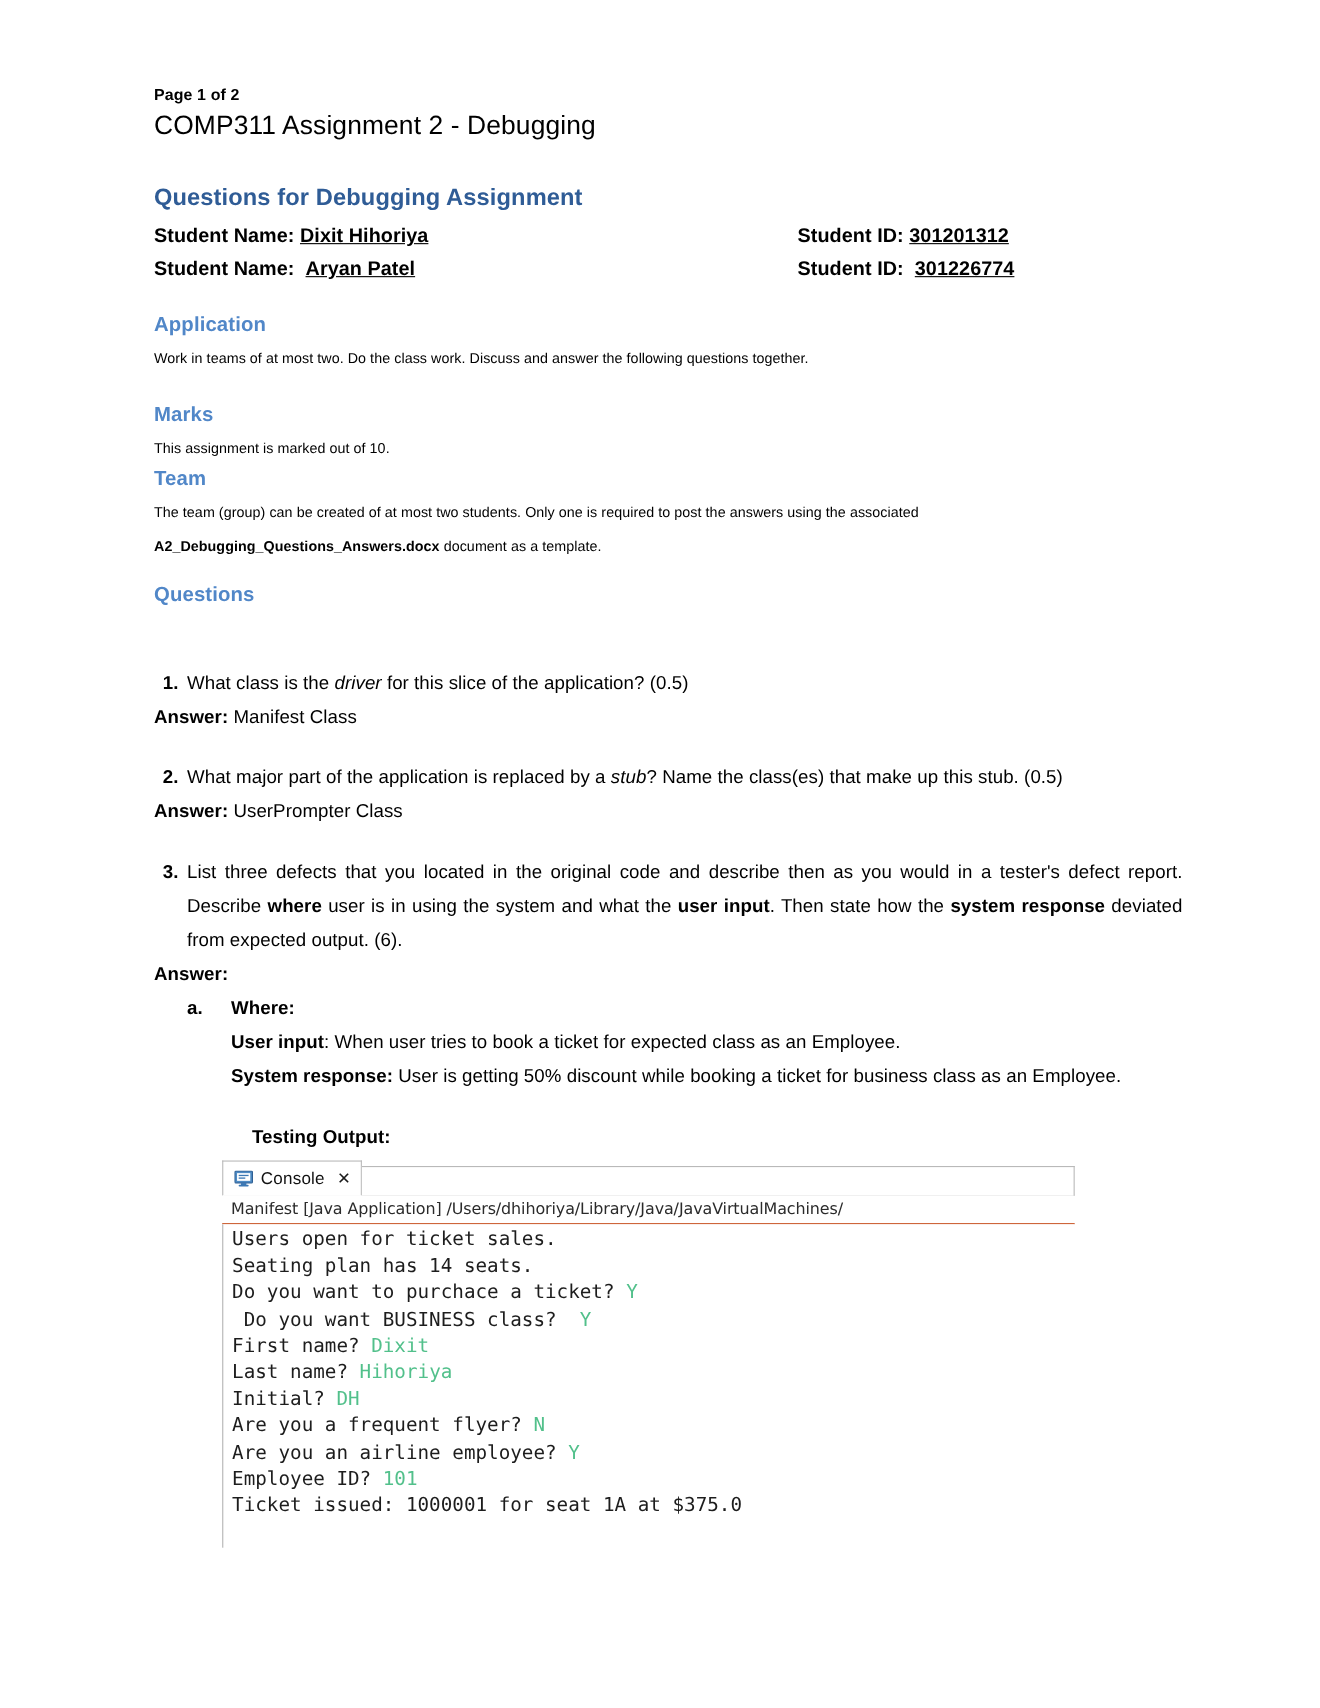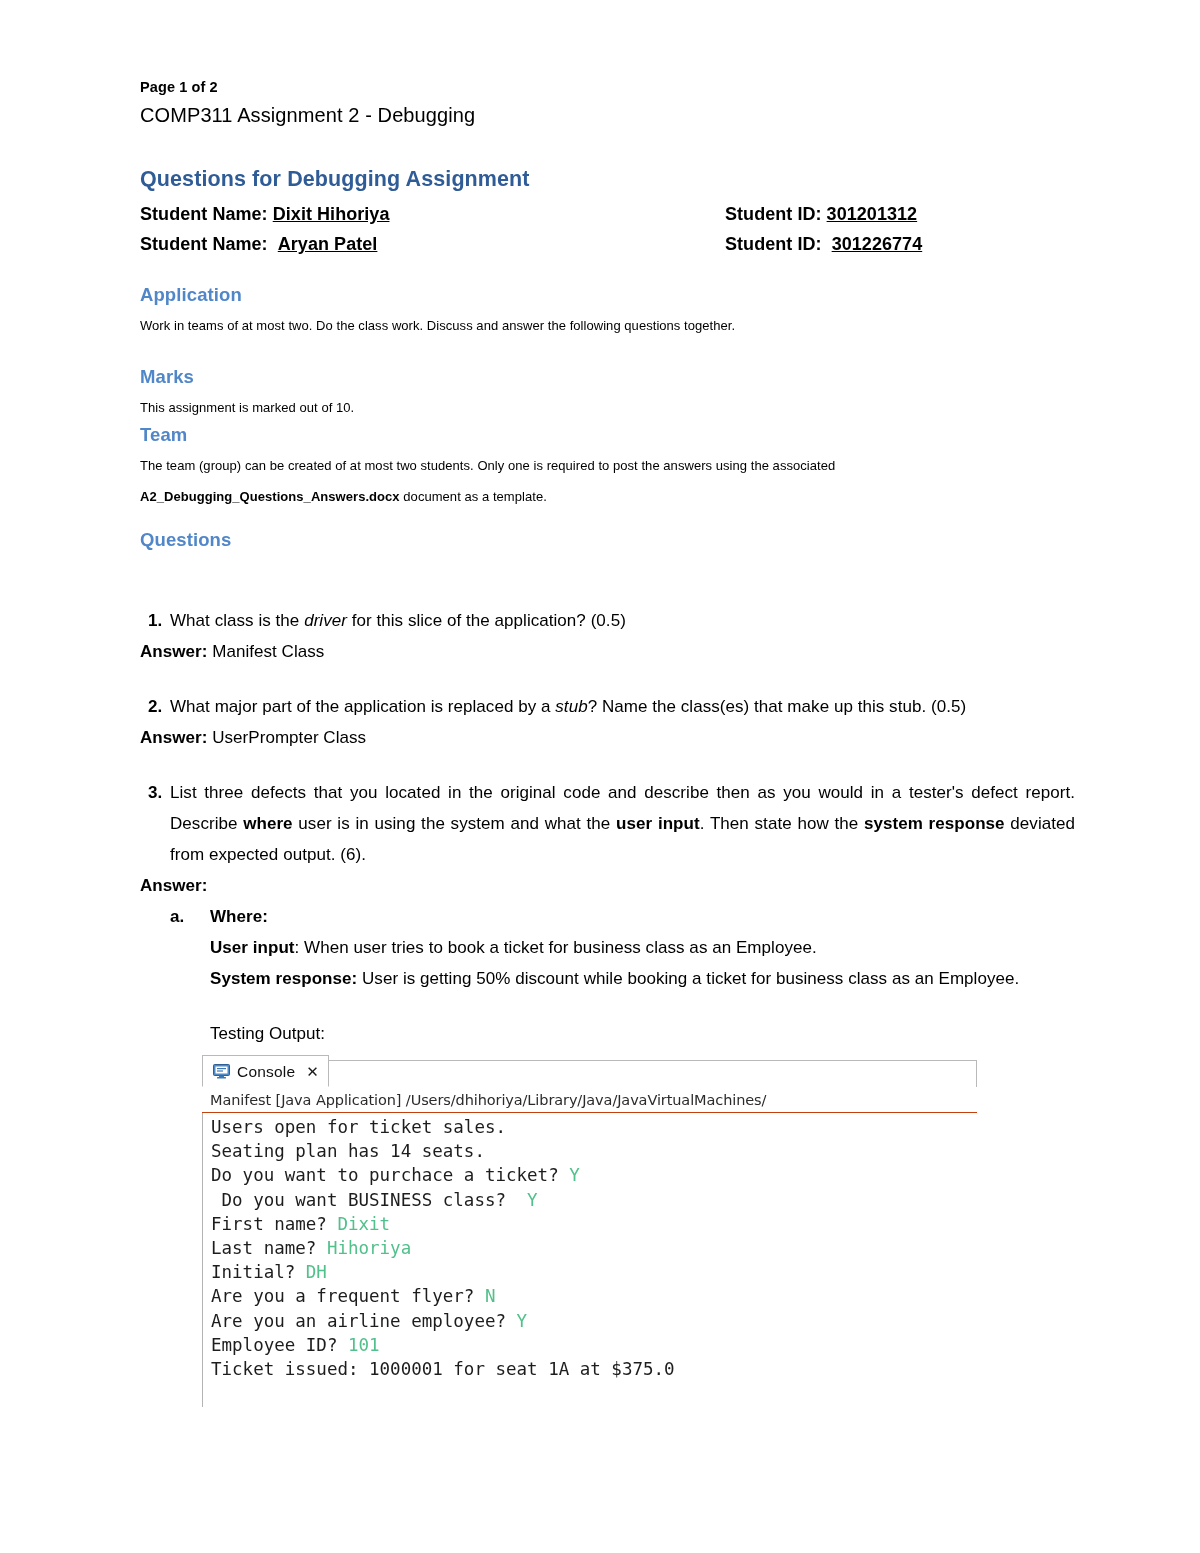--- a/index.html
+++ b/index.html
@@ -23,21 +23,21 @@
     padding: 78px 125px 0 140px;
   }
   .page-number {
     font-size: 14.5px;
     font-weight: 600;
     letter-spacing: .1px;
     line-height: 18px;
     margin: 0 0 2px 0;
   }
   .doc-title {
-    font-size: 20px;
+    font-size: 24px;
     font-weight: 300;
     line-height: 34px;
     letter-spacing: .1px;
     margin: 0 0 34px 0;
     white-space: nowrap;
   }
   .h1-blue {
     color: #2F5C96;
     font-size: 21.5px;
     font-weight: bold;
@@ -119,23 +119,23 @@
   }
   .sub-marker {
     position: absolute;
     left: 30px;
     top: 0;
     font-weight: bold;
   }
   .sub-a .strong-head { font-weight: bold; }
 
   .testing-output-label {
-    margin-left: 70px;
+    margin-left: 89px;
     font-size: 17px;
-    font-weight: normal;
+    font-weight: bold;
     line-height: 31px;
     letter-spacing: .05px;
   }
 
   
   .console {
     margin-left: 62px;
     margin-top: 6px;
     width: 775px;
     background: #ffffff;
@@ -281,21 +281,21 @@
   <div class="qitem justify">
     <span class="qnum">3.</span><span>List three defects that you located in the original code and describe then as you would in a tester's defect report. Describe </span><b class="bd">where</b><span> user is in using the system and what the </span><b class="bd">user input</b><span>. Then state how the </span><b class="bd">system response</b><span> deviated from expected output. (6).</span>
   </div>
   <div class="answer-line"><span class="answer-lead">Answer:</span></div>
 
   <div class="sub-a">
     <span class="sub-marker">a.</span>
     <span class="strong-head">Where:</span>
   </div>
   <div class="sub-a">
-    <b class="bd">User input</b><span>: When user tries to book a ticket for business class as an Employee.</span>
+    <b class="bd">User input</b><span>: When user tries to book a ticket for expected class as an Employee.</span>
   </div>
   <div class="sub-a">
     <b class="bd">System response:</b><span> User is getting 50% discount while booking a ticket for business class as an Employee.</span>
   </div>
 
   <div class="gap-md"></div>
 
   <div class="testing-output-label">Testing Output:</div>
 
   <div class="console">

